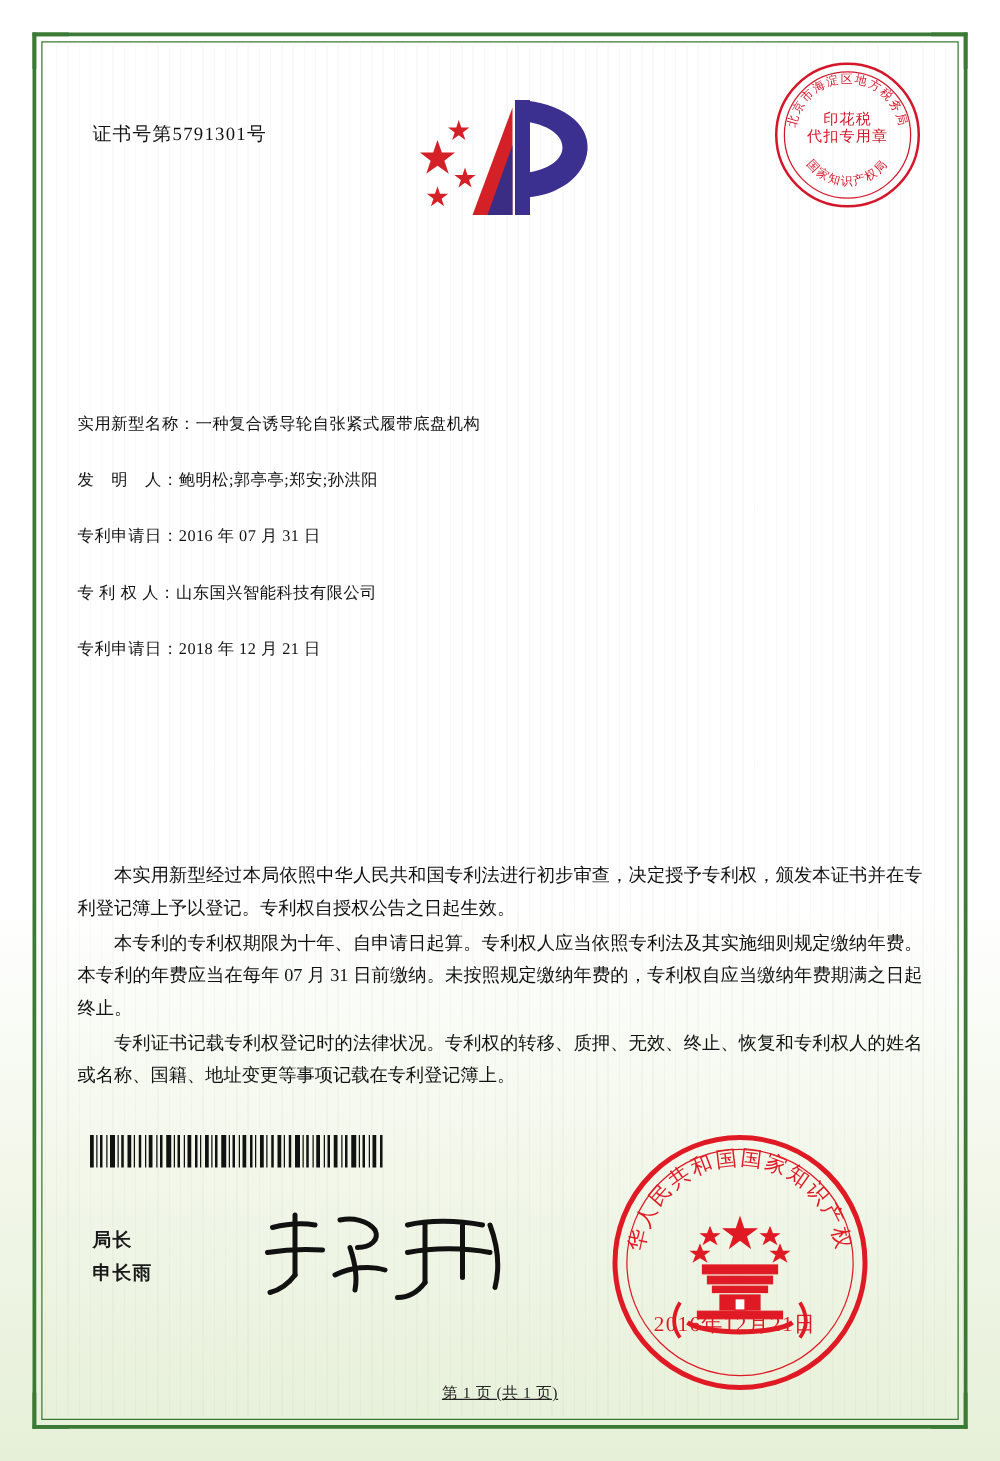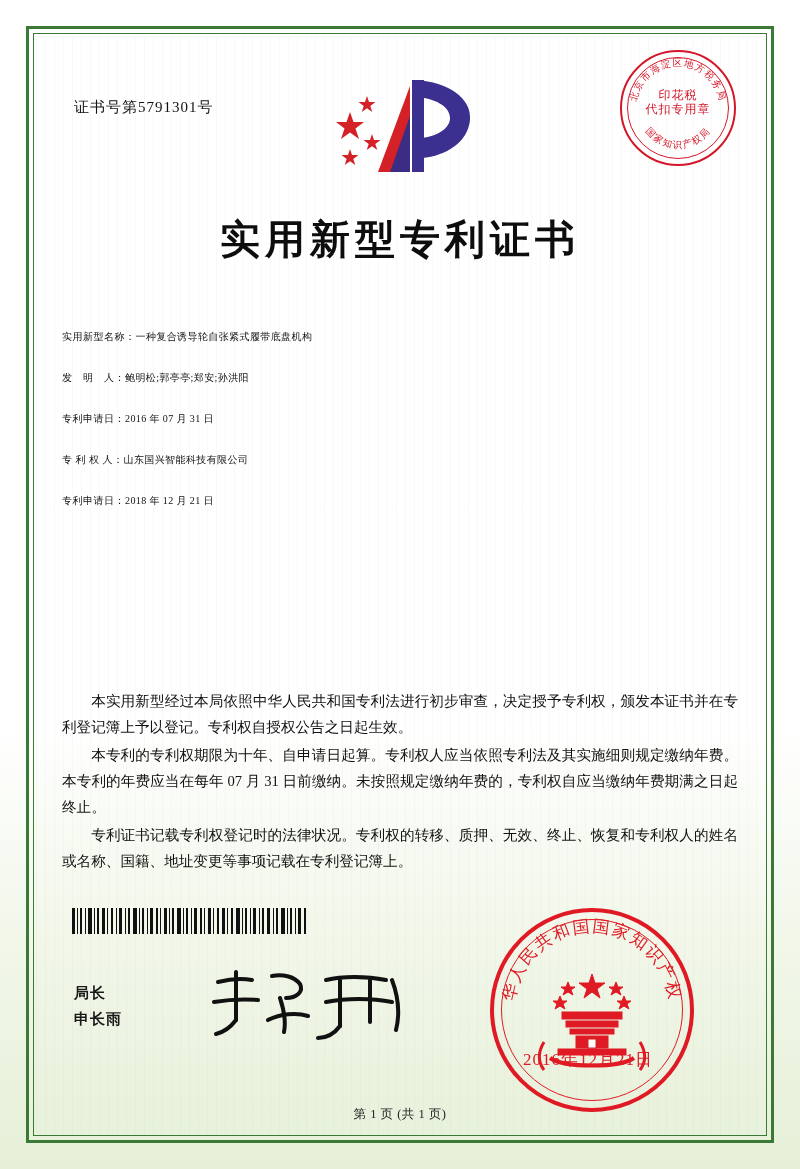--- a/index.html
+++ b/index.html
@@ -124,21 +124,21 @@
   .fields {
     position: absolute;
     left: 62px;
     top: 330px;
     right: 62px;
   }
   .field-row {
     display: flex;
     align-items: baseline;
     margin-bottom: 27px;
-    font-size: 10px;
+    font-size: 13px;
     color: #111;
   }
   .field-label {
     white-space: pre;
     letter-spacing: 0.5px;
   }
   .field-value {
     letter-spacing: 0.4px;
   }
 
@@ -223,20 +223,21 @@
 
   
   .footer {
     position: absolute;
     left: 0; right: 0;
     bottom: 46px;
     text-align: center;
     font-size: 12.5px;
     color: #222;
     letter-spacing: 0.5px;
+    text-decoration: underline;
   }
 </style>
 </head>
 <body>
 
 <div class="page">
 
   <div class="border-outer"></div>
   <div class="border-inner"></div>
   <div class="corner tl"></div>
@@ -278,21 +279,20 @@
       <text font-size="9.5" fill="#d4162a" font-family="Liberation Serif, serif" letter-spacing="1.4">
         <textPath href="#arcBot" startOffset="50%" text-anchor="middle">国家知识产权局</textPath>
       </text>
     </svg>
     <div class="mid">
       <div>印花税</div>
       <div>代扣专用章</div>
     </div>
   </div>
 
-  <div class="title">实用新型专利证书</div>
 
   <div class="fields">
     <div class="field-row">
       <span class="field-label">实用新型名称：</span>
       <span class="field-value">一种复合诱导轮自张紧式履带底盘机构</span>
     </div>
     <div class="field-row">
       <span class="field-label">发　明　人：</span>
       <span class="field-value">鲍明松;郭亭亭;郑安;孙洪阳</span>
     </div>

